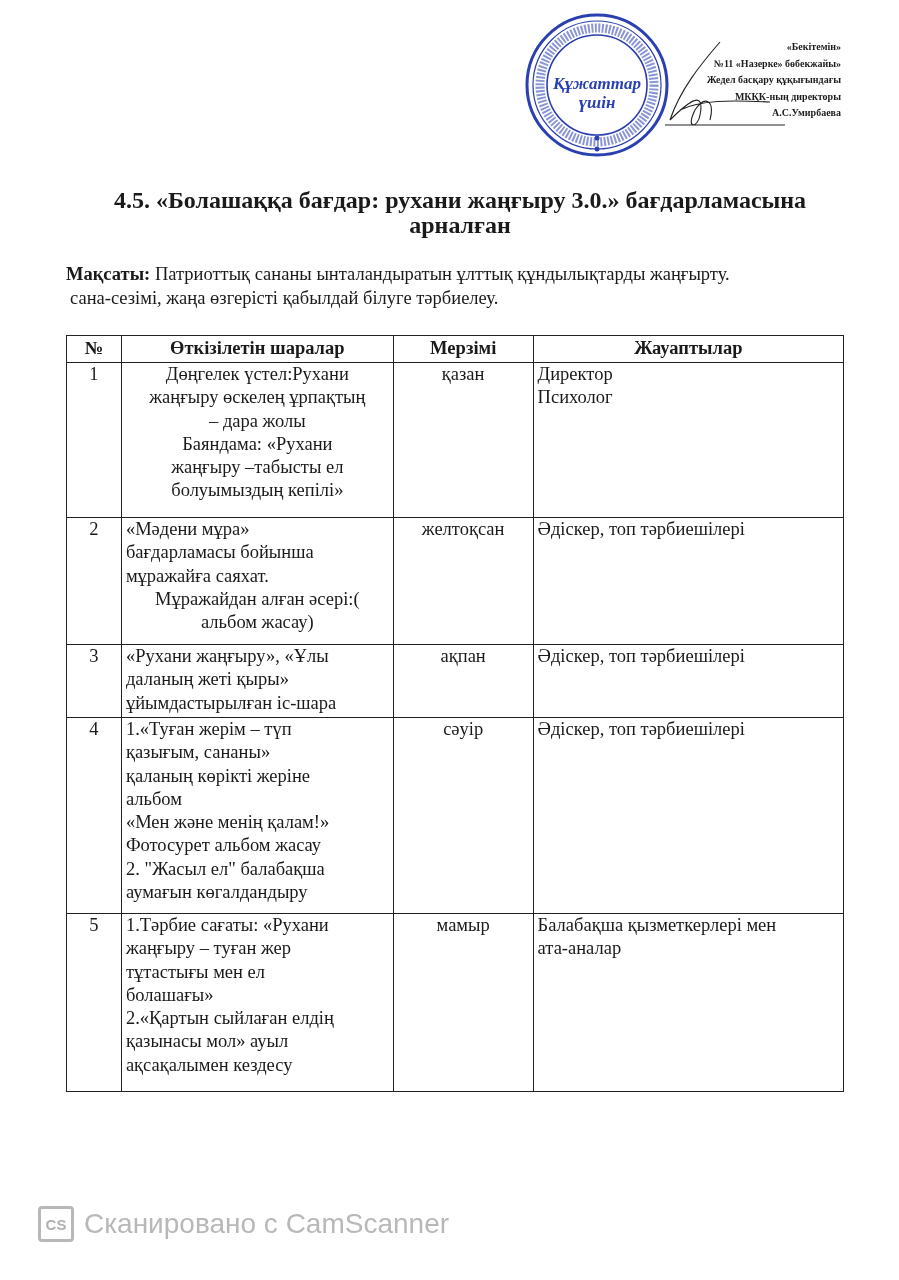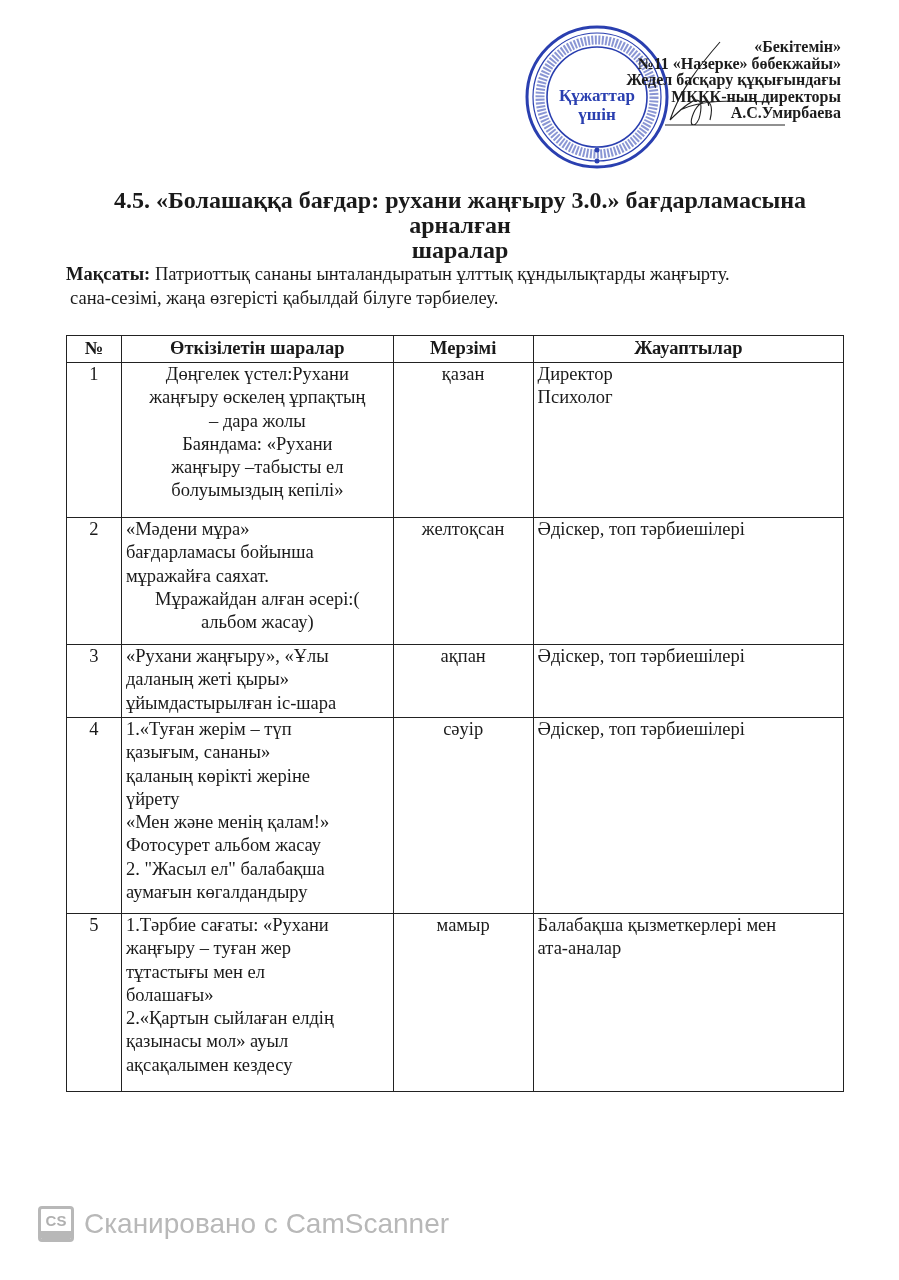--- a/index.html
+++ b/index.html
@@ -2,25 +2,25 @@
 <html><head>
 <meta charset="utf-8">
 <style>
   html, body { margin: 0; padding: 0; }
   body {
     width: 899px; height: 1280px; background: #ffffff; position: relative; overflow: hidden;
     font-family: "Liberation Serif", serif; color: #1a1a1a;
   }
   .approval {
     position: absolute; right: 58px; top: 39px; text-align: right;
-    font-family: "Liberation Serif", serif; font-weight: bold; font-size: 16px; line-height: 16.5px; color: #1c1c1c;
+    font-family: "Liberation Serif", serif; font-weight: bold; font-size: 10px; line-height: 16.5px; color: #1c1c1c;
   }
   .approval div { white-space: nowrap; }
   .stamp {
-    position: absolute; left: 524px; top: 24px; width: 146px; height: 146px;
+    position: absolute; left: 524px; top: 12px; width: 146px; height: 146px; font-style: italic;
   }
   .signature { position: absolute; left: 660px; top: 40px; width: 130px; height: 95px; }
   .doc-title {
     position: absolute; left: 80px; width: 760px; top: 188px; text-align: center;
     font-weight: bold; font-size: 24px; line-height: 25px; color: #1a1a1a;
   }
   .goal {
     position: absolute; left: 66px; top: 263px; width: 790px; font-size: 18.5px; line-height: 23.5px;
   }
   .goal .lbl { font-weight: bold; }
@@ -37,21 +37,21 @@
   td.resp { padding-left: 6px; padding-top: 2px; }
   td.act { padding-top: 2px; }
   .act .line { white-space: nowrap; }
   .act .center { text-align: center; }
   .footer {
     position: absolute; left: 38px; top: 1206px; display: flex; align-items: center; gap: 10px;
     font-family: "Liberation Sans", sans-serif; font-size: 28px; color: #b8b8b8;
   }
   .cs-logo {
     width: 36px; height: 36px; border: 3px solid #b8b8b8; border-radius: 4px; box-sizing: border-box;
-    display: flex; flex-direction: column; overflow: hidden;
+    display: flex; flex-direction: row; overflow: hidden;
   }
   .cs-logo .t { flex: 1; display: flex; align-items: center; justify-content: center; font-weight: bold; font-size: 15px; color: #b0b0b0; }
   .cs-logo .b { height: 8px; background: #b8b8b8; }
 </style>
 </head>
 <body>
 
 <div class="stamp">
   <svg width="146" height="146" viewBox="0 0 146 146">
     <circle cx="73" cy="73" r="70" fill="none" stroke="#2a3fb0" stroke-width="3"></circle>
@@ -72,21 +72,20 @@
   <div>МКҚК-ның директоры</div>
   <div>А.С.Умирбаева</div>
 </div>
 
 <svg class="signature" viewBox="0 0 130 95">
   <path d="M60 2 C 40 25, 20 50, 10 80 M10 80 C 30 60, 45 50, 40 75 C 38 88, 25 90, 35 70 C 45 55, 55 60, 50 80 M5 85 L 125 85 M20 70 C 40 60, 70 60, 110 62" fill="none" stroke="#222" stroke-width="1.1"></path>
 </svg>
 
 <div class="doc-title">
   <div>4.5.  «Болашаққа бағдар: рухани жаңғыру 3.0.» бағдарламасына арналған</div>
-  <div>шаралар</div>
 </div>
 
 <div class="goal">
   <div><span class="lbl">Мақсаты:</span><span> Патриоттық сананы ынталандыратын ұлттық құндылықтарды жаңғырту.</span></div>
   <div class="indent">сана-сезімі, жаңа өзгерісті қабылдай білуге тәрбиелеу.</div>
 </div>
 
 <table class="plan">
   <colgroup>
       <col class="c1">
@@ -144,21 +143,21 @@
         <td class="resp">
           <div>Әдіскер, топ тәрбиешілері</div>
         </td>
       </tr>
       <tr style="height: 196px;">
         <td class="num">4</td>
         <td class="act">
           <div class="line">1.«Туған жерім – түп</div>
           <div class="line">қазығым, сананы»</div>
           <div class="line">қаланың көрікті жеріне</div>
-          <div class="line">үйрету</div>
+          <div class="line">альбом</div>
           <div class="line">«Мен және менің қалам!»</div>
           <div class="line">Фотосурет альбом жасау</div>
           <div class="line">2. "Жасыл ел" балабақша</div>
           <div class="line">аумағын көгалдандыру</div>
         </td>
         <td class="date">сәуір</td>
         <td class="resp">
           <div>Әдіскер, топ тәрбиешілері</div>
         </td>
       </tr>

